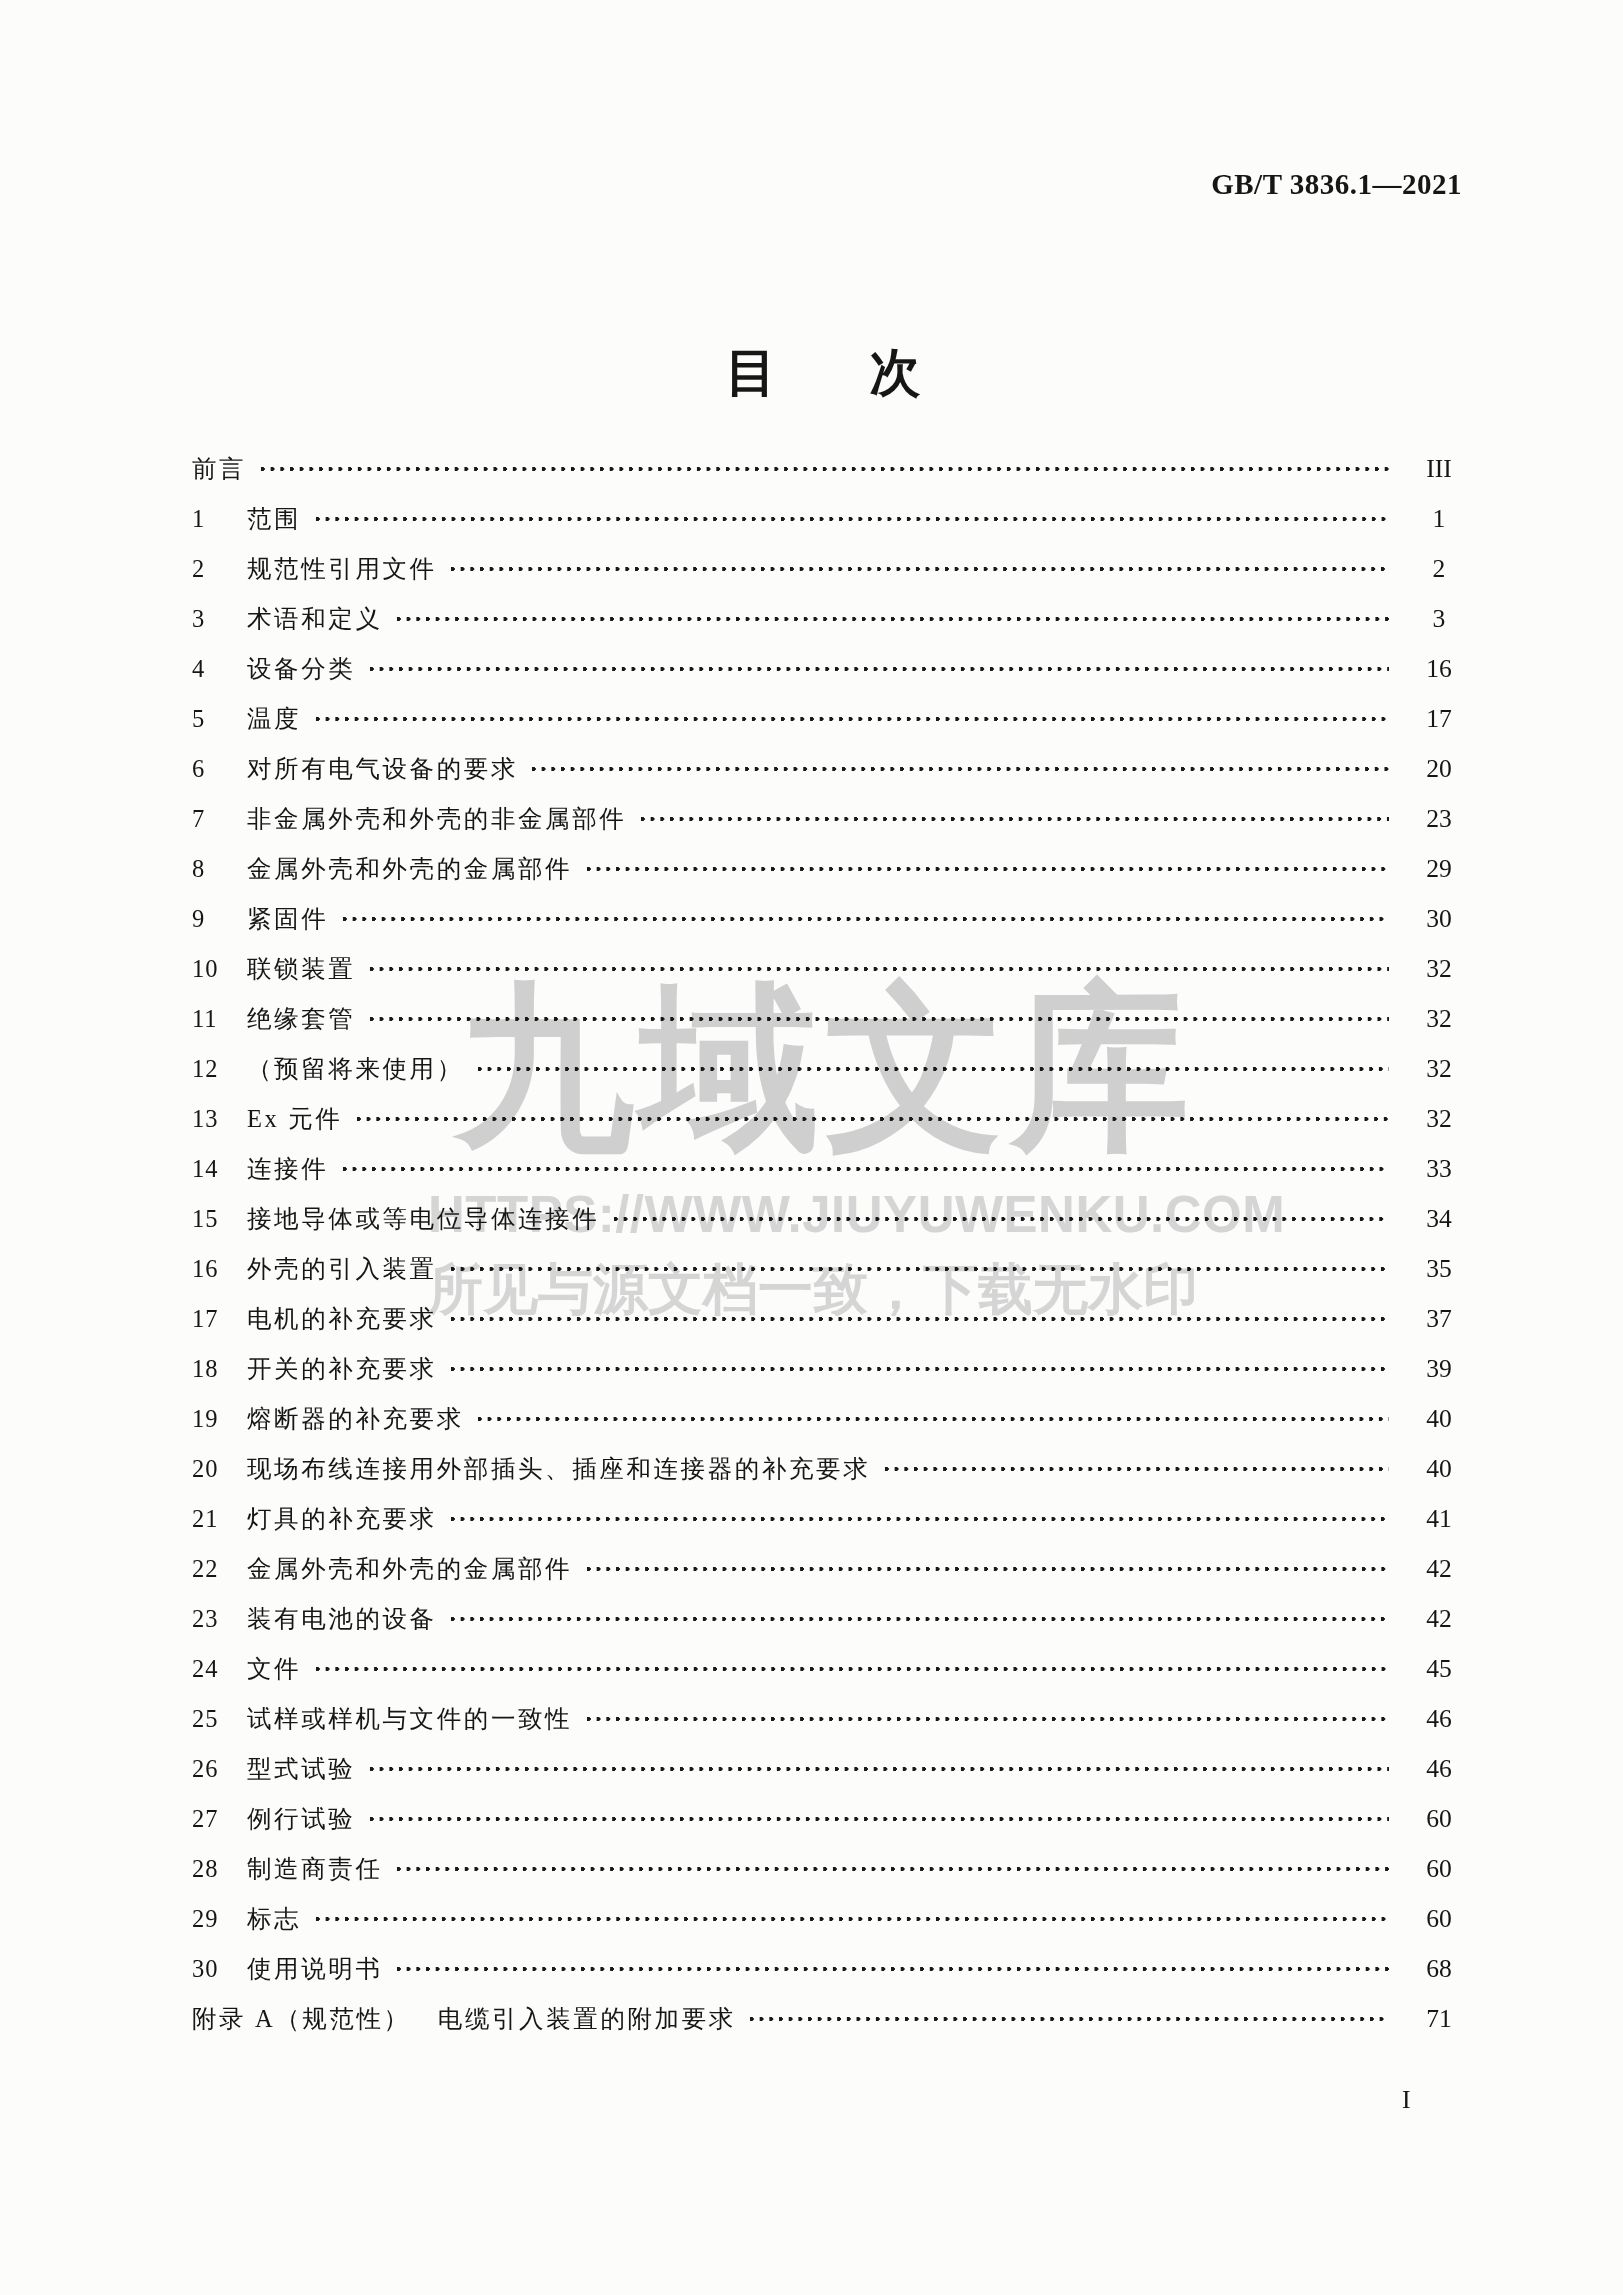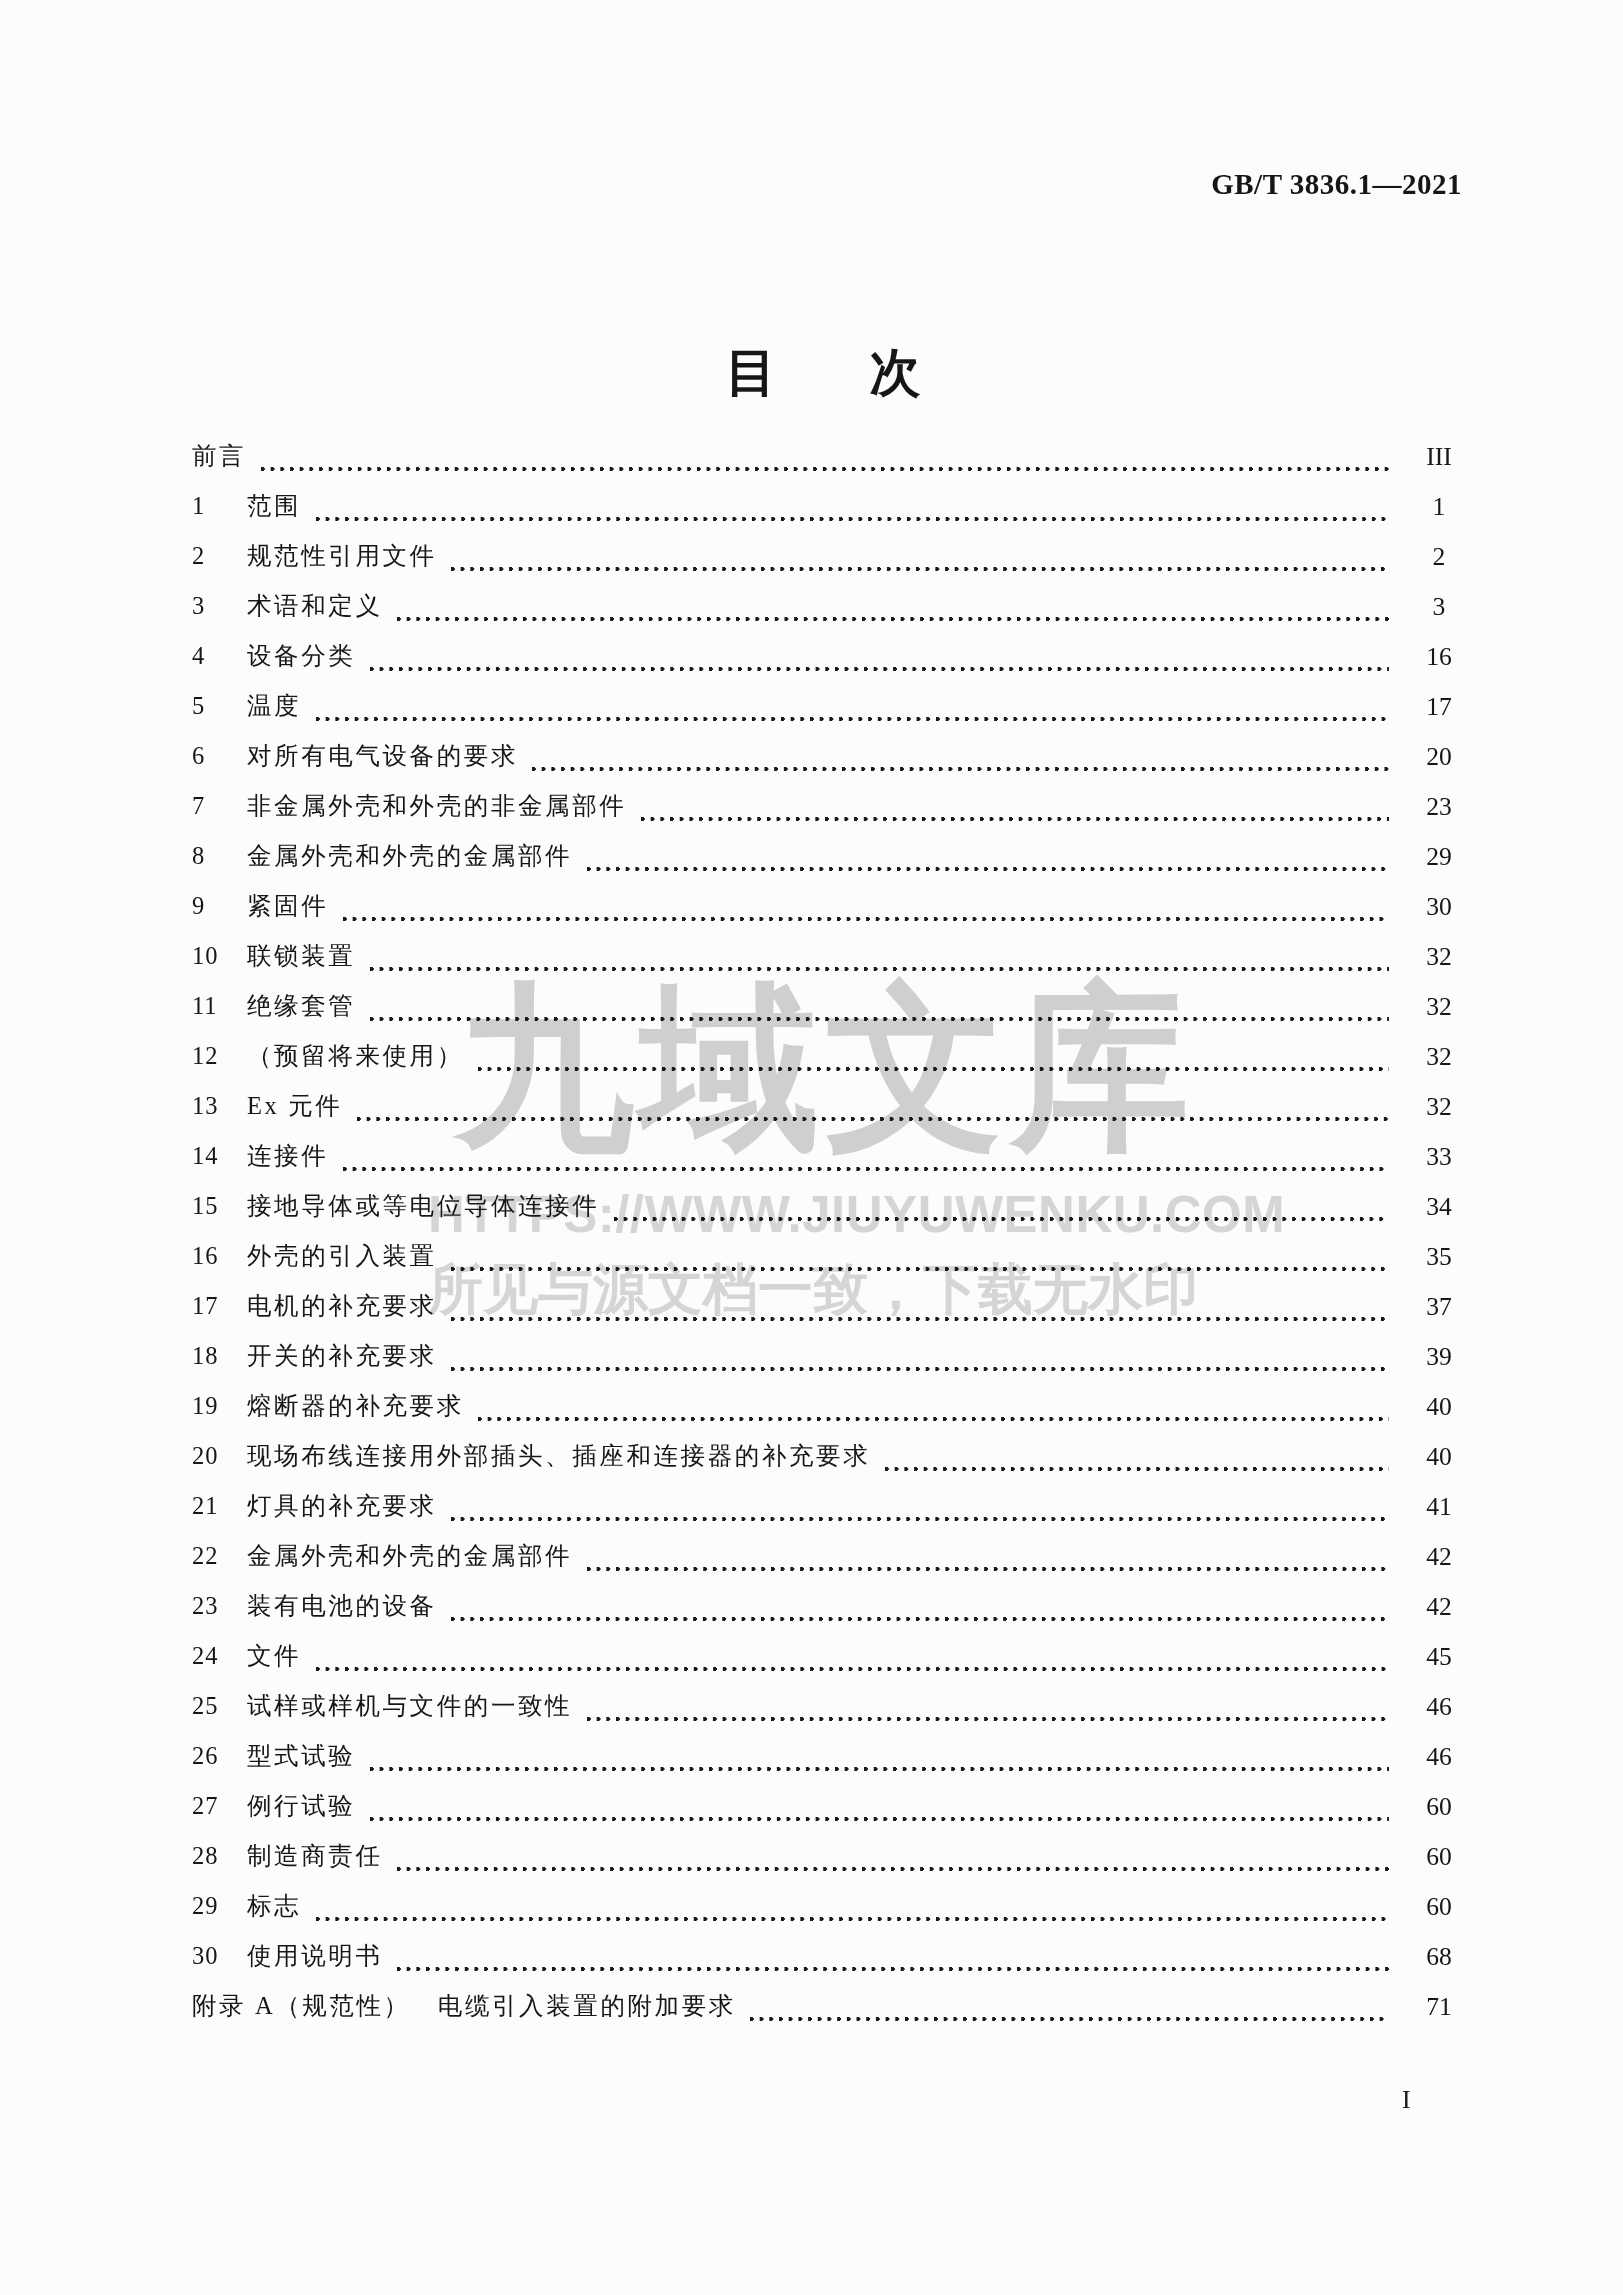--- a/index.html
+++ b/index.html
@@ -87,20 +87,21 @@
   
   .toc {
     position: absolute;
     left: 192px;
     top: 444px;
     width: 1288px;
     z-index: 2;
   }
   .toc-row {
     display: flex;
+    align-items: center;
     height: 50px;
     font-size: 24.5px;
     line-height: 1;
   }
   .toc-num {
     flex: none;
     width: 55px;
     letter-spacing: 1px;
   }
   .toc-title {

